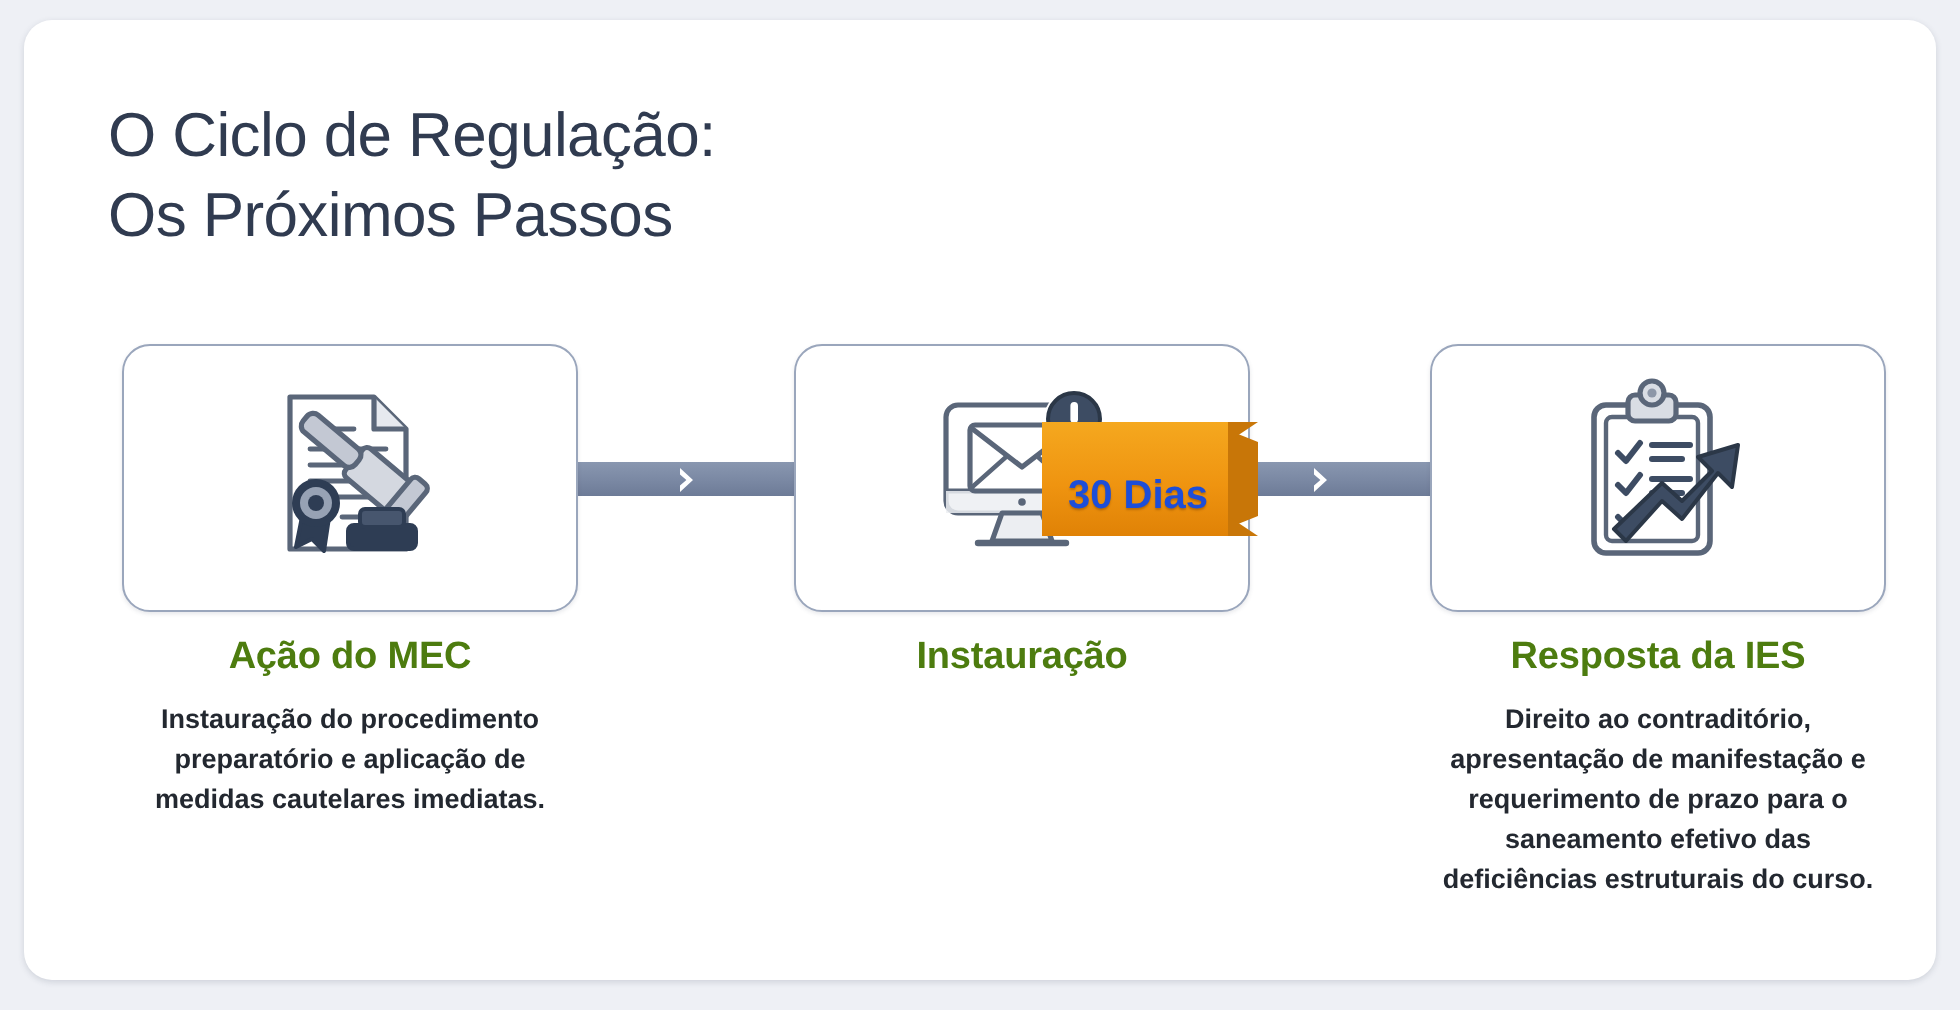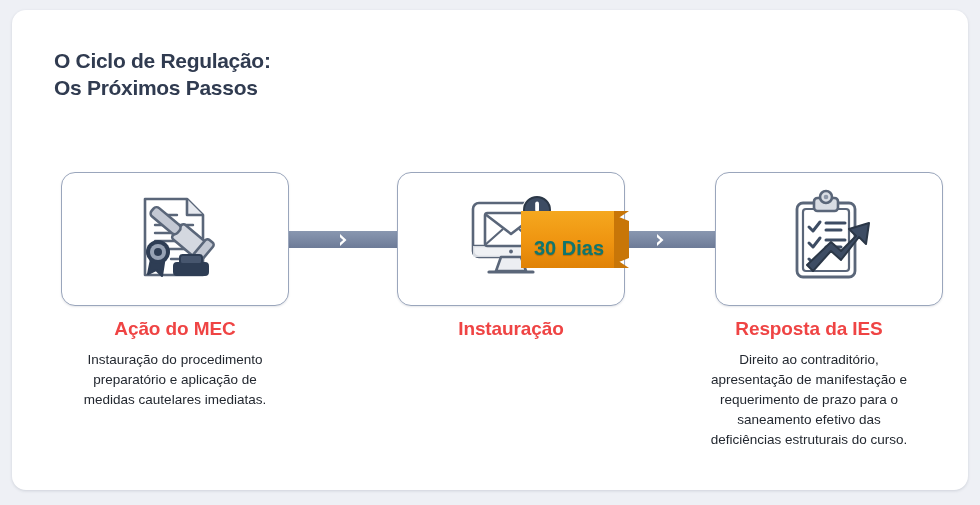--- a/index.html
+++ b/index.html
@@ -20,22 +20,22 @@
     width: 956px;
     height: 480px;
     background: #ffffff;
     border-radius: 14px;
     box-shadow: 0 1px 3px rgba(60,70,95,0.18);
   }
   .title {
     position: absolute;
     left: 42px;
     top: 38px;
-    font-size: 21px;
-    font-weight: bold;
+    font-size: 31px;
+    font-weight: normal;
     line-height: 1.28;
     color: #303b50;
     letter-spacing: -0.3px;
     white-space: pre-line;
   }
 
   
   .rail {
     position: absolute;
     height: 17px;
@@ -71,29 +71,30 @@
   }
 
   
   .col {
     position: absolute;
     text-align: center;
   }
   .col .hd {
     font-size: 19px;
     font-weight: bold;
-    color: #ef4444;
+    color: #4d7c0f;
     margin-bottom: 10px;
     letter-spacing: -0.1px;
   }
   .col .bd {
     font-size: 13.5px;
     line-height: 1.48;
     color: #232830;
     white-space: pre-line;
+    font-weight: bold;
   }
 
   
   .ribbon {
     position: absolute;
     left: 509px;
     top: 201px;
     width: 108px;
     height: 57px;
   }
@@ -101,21 +102,21 @@
     position: absolute;
     left: 0;
     top: 0;
     width: 93px;
     height: 74px;
     display: flex;
     align-items: center;
     justify-content: center;
     font-size: 20px;
     font-weight: bold;
-    color: #0f766e;
+    color: #1d4ed8;
     text-shadow: 0 1px 1px rgba(130,70,0,0.45);
     z-index: 3;
     padding-left: 3px;
     box-sizing: border-box;
   }
 </style>
 </head>
 <body>
 
 <div class="page">
@@ -251,21 +252,21 @@
     <div class="hd">Ação do MEC</div>
     <div class="bd">Instauração do procedimento
 preparatório e aplicação de
 medidas cautelares imediatas.</div>
   </div>
 
   <div class="col" style="left:369px; top:308px; width:260px;">
     <div class="hd">Instauração</div>
   </div>
 
-  <div class="col" style="left:655px; top:308px; width:284px;">
+  <div class="col" style="left:675px; top:308px; width:284px;">
     <div class="hd">Resposta da IES</div>
     <div class="bd">Direito ao contraditório,
 apresentação de manifestação e
 requerimento de prazo para o
 saneamento efetivo das
 deficiências estruturais do curso.</div>
   </div>
 
 </div>
 

